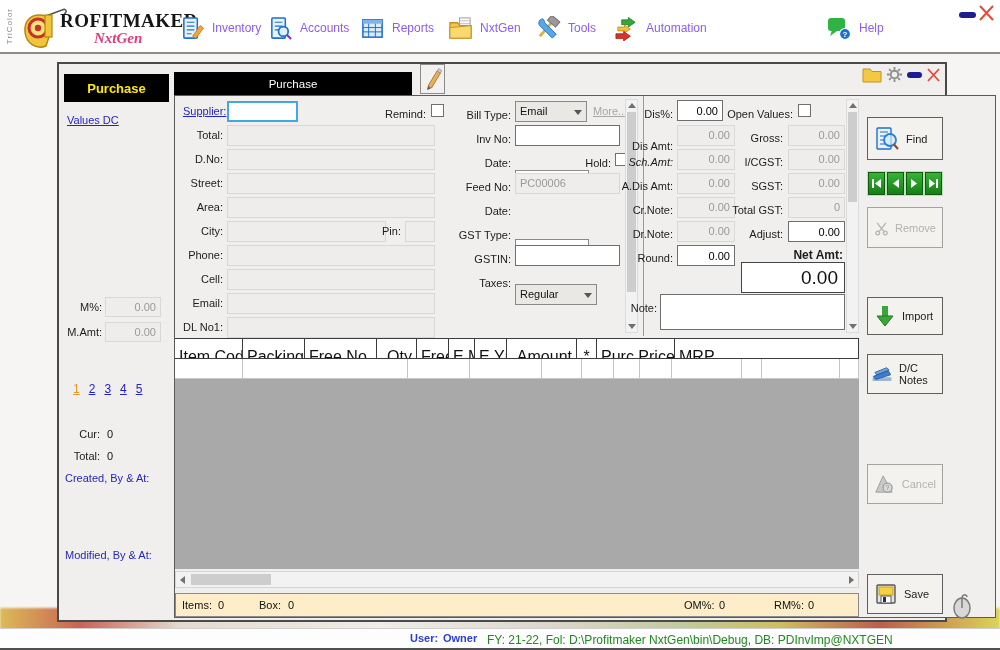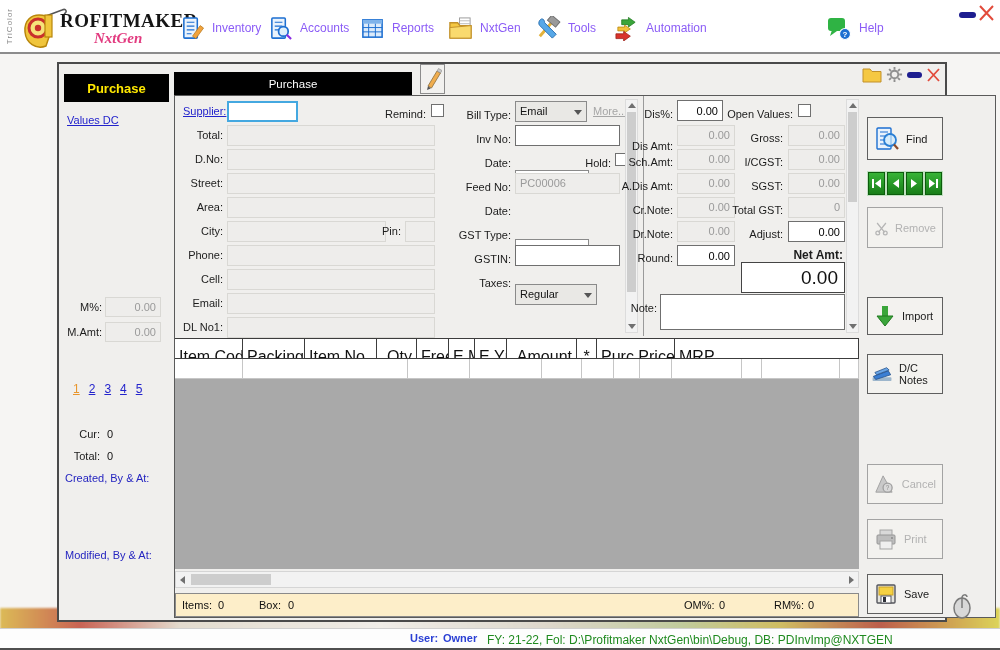--- a/index.html
+++ b/index.html
@@ -272,21 +272,21 @@
     <div class="abs lbl" style="left:430px;top:8px;width:68px;">Dis%:</div>
     <input class="abs inp num" style="left: 502px; top: 4px; width: 46px; height: 21px;" value="0.00">
     <div class="abs lbl" style="left:542px;top:8px;width:76px;">Open Values:</div>
     <div class="abs chk" style="left:623px;top:8px;"></div>
 
     <div class="abs lbl" style="left:430px;top:16px;width:68px;margin-top:24px;">Dis Amt:</div>
     <div class="abs field num" style="left:502px;top:29px;width:58px;height:21px;">0.00</div>
     <div class="abs lbl" style="left:540px;top:32px;width:68px;">Gross:</div>
     <div class="abs field num" style="left:613px;top:29px;width:57px;height:21px;">0.00</div>
 
-    <div class="abs lbl" style="left:430px;top:56px;width:68px;">Sch.Amt:</div>
+    <div class="abs lbl" style="left:430px;top:56px;width:68px;font-style:italic;">Sch.Amt:</div>
     <div class="abs field num" style="left:502px;top:53px;width:58px;height:21px;">0.00</div>
     <div class="abs lbl" style="left:540px;top:56px;width:68px;">I/CGST:</div>
     <div class="abs field num" style="left:613px;top:53px;width:57px;height:21px;">0.00</div>
 
     <div class="abs lbl" style="left:430px;top:80px;width:68px;">A.Dis Amt:</div>
     <div class="abs field num" style="left:502px;top:77px;width:58px;height:21px;">0.00</div>
     <div class="abs lbl" style="left:540px;top:80px;width:68px;">SGST:</div>
     <div class="abs field num" style="left:613px;top:77px;width:57px;height:21px;">0.00</div>
 
     <div class="abs lbl" style="left:430px;top:104px;width:68px;">Cr.Note:</div>
@@ -309,21 +309,21 @@
 
     <div class="abs sb-v" style="left:671px;top:3px;width:13px;height:234px;">
       <div class="tri-up" style="margin:3px auto 0;"></div>
       <div class="sb-thumb" style="position:absolute;left:1px;top:12px;width:9px;height:90px;"></div>
       <div class="tri-dn" style="position:absolute;left:2px;bottom:3px;"></div>
     </div>
 
     <div class="abs thead" style="left:0;top:242px;width:684px;">
       <div class="tc c0">Item Code</div>
       <div class="tc c2">Packing</div>
-      <div class="tc c3">Item No</div>
+      <div class="tc c3">Free No</div>
       <div class="tc c4">Qty</div>
       <div class="tc c5">Free</div>
       <div class="tc c6">E.M</div>
       <div class="tc c7">E.Yr</div>
       <div class="tc c8">Amount</div>
       <div class="tc c9">*</div>
       <div class="tc c10">Purc Price</div>
       <div class="tc c11">MRP</div>
     </div>
     <div class="abs trow" style="left:0;top:263px;width:684px;">
@@ -424,29 +424,20 @@
 
   <div class="abs abtn disabled" style="top:400px;height:40px;">
     <svg width="24" height="24" viewBox="0 0 24 24">
         <path d="M10 3 L20 21 H2 Z" fill="#c9c9c9" stroke="#9e9e9e"></path>
         <circle cx="15" cy="16" r="5" fill="#d9d9d9" stroke="#9e9e9e" stroke-width="1.4"></circle>
         <text x="15" y="19" font-size="7" text-anchor="middle" fill="#8a8a8a" font-family="Liberation Sans,sans-serif">?</text>
       </svg>
     <span>Cancel</span>
   </div>
 
-  <div class="abs abtn disabled" style="top:455px;height:40px;">
-    <svg width="24" height="24" viewBox="0 0 24 24">
-        <rect x="6" y="3" width="12" height="6" fill="#d9d9d9" stroke="#a5a5a5"></rect>
-        <rect x="3" y="8" width="18" height="9" rx="1" fill="#bdbdbd" stroke="#969696"></rect>
-        <rect x="6" y="14" width="12" height="8" fill="#efefef" stroke="#a5a5a5"></rect>
-        <circle cx="18" cy="11" r="1" fill="#8a8a8a"></circle>
-      </svg>
-    <span>Print</span>
-  </div>
 
   <div class="abs abtn" style="top:510px;height:40px;">
     <svg width="24" height="24" viewBox="0 0 24 24">
         <rect x="3" y="3" width="18" height="18" rx="1" fill="#e4e4e0" stroke="#55575e" stroke-width="1.4"></rect>
         <rect x="5" y="5" width="14" height="8" fill="#f5d142" stroke="#c9a227"></rect>
         <rect x="7" y="14" width="10" height="7" fill="#fff" stroke="#55575e"></rect>
         <rect x="9" y="15" width="3" height="5" fill="#2e3138"></rect>
       </svg>
     <span>Save</span>
   </div>

